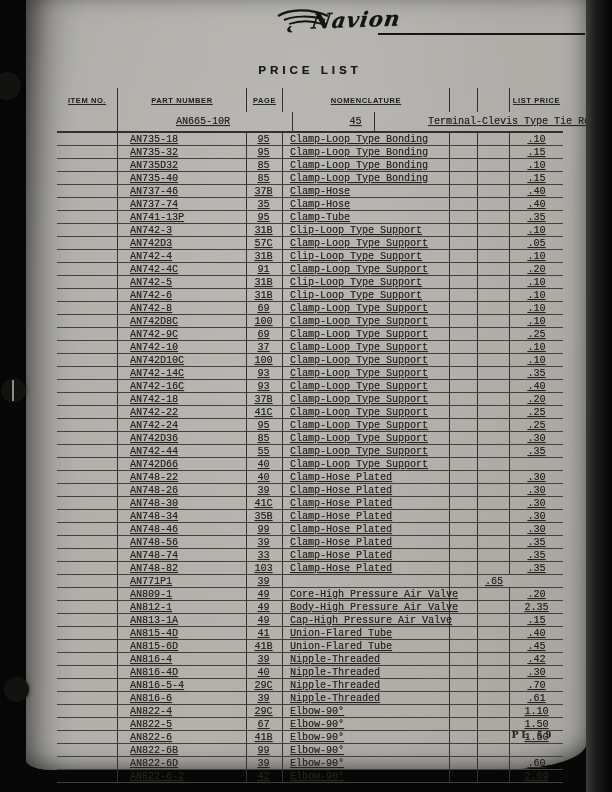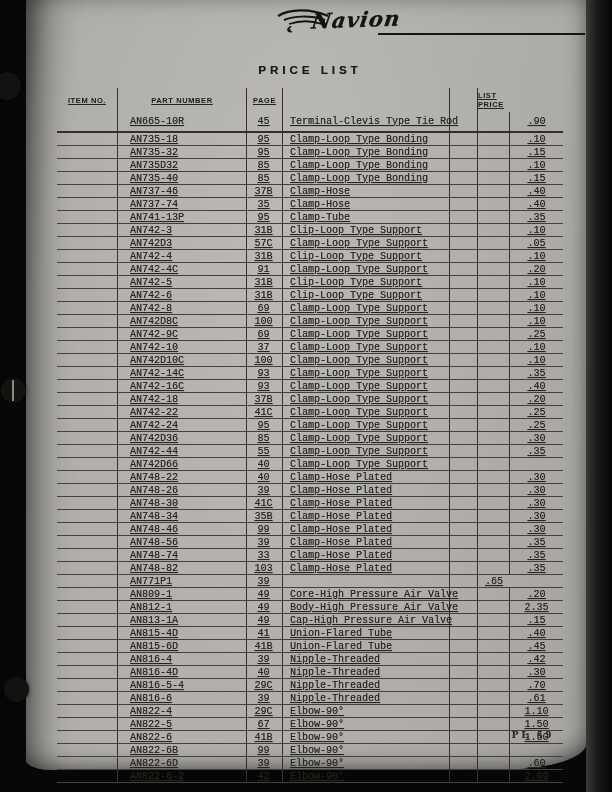--- a/index.html
+++ b/index.html
@@ -66,21 +66,21 @@
   .hcell{
     font-family:"Liberation Sans", sans-serif;font-weight:bold;font-size:7.5px;
     letter-spacing:0.6px;color:#1c1b17;
     display:flex;align-items:center;justify-content:center;
     border-right:1px solid #34312c;
   }
   .hcell:last-child{border-right:none;}
   .trow{height:12px;}
   .trow:first-child{height:19px;}
   .trow{border-bottom:1px solid #44403a;}
-  .trow:first-child{border-bottom:2px solid #33302b;}
+  .trow:first-child{border-bottom:2px solid #33302b;gap:46px;}
   .cell{
     font-size:10px;line-height:11px;white-space:nowrap;overflow:visible;
     display:flex;align-items:center;
     border-right:1px solid #34312c;
     text-shadow:0.3px 0.2px 0.3px rgba(35,33,28,.55);
   }
   .trow:first-child .cell{line-height:18px;}
   .col-item_no{justify-content:flex-start;}
   .col-part_number{padding-left:12px;}
   .col-page{justify-content:center;padding-right:2px;}
@@ -113,20 +113,21 @@
   </div>
   <div class="logo-underline"></div>
 
   <div class="title">PRICE LIST</div>
 
   <div class="price-table">
     <div class="thead">
       <div class="hcell">ITEM NO.</div>
       <div class="hcell">PART NUMBER</div>
       <div class="hcell">PAGE</div>
+      <div class="hcell">NOMENCLATURE</div>
       <div class="hcell"></div>
       <div class="hcell"></div>
       <div class="hcell">LIST PRICE</div>
     </div>
     <div>
         <div class="trow">
           <div class="cell col-item_no"></div>
           <div class="cell col-part_number">AN665-10R</div>
           <div class="cell col-page">45</div>
           <div class="cell col-nomenclature">Terminal-Clevis Type Tie Rod</div>

